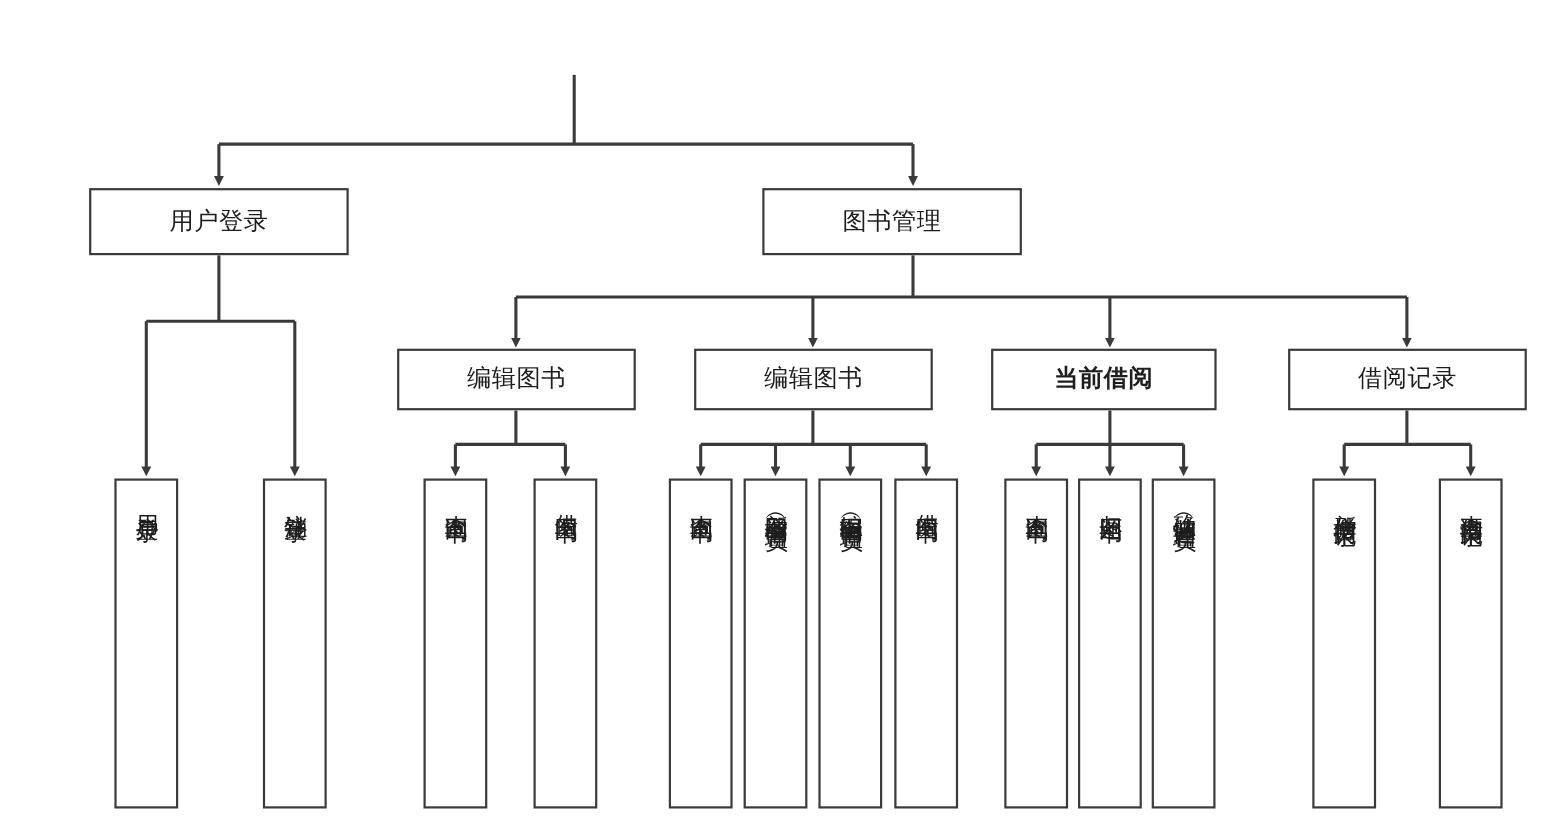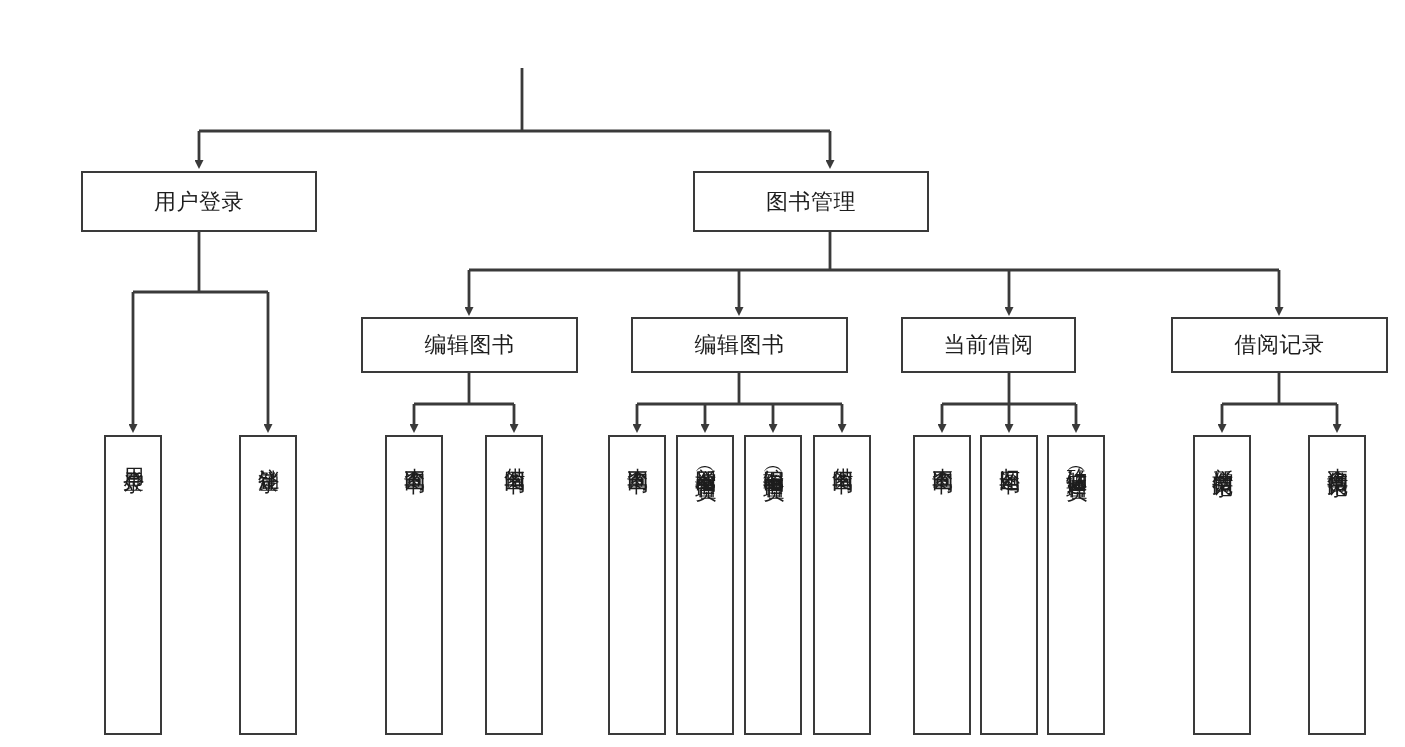--- a/index.html
+++ b/index.html
@@ -142,21 +142,21 @@
   </div>
 
   <div class="node horiz" style="left:361px; top:317px; width:217px; height:56px;">
     <span class="node-label">编辑图书</span>
   </div>
 
   <div class="node horiz" style="left:631px; top:317px; width:217px; height:56px;">
     <span class="node-label">编辑图书</span>
   </div>
 
-  <div class="node horiz" style="left:901px; top:317px; width:175px; height:56px;">
+  <div class="node horiz" style="left:901px; top:317px; width:205px; height:56px;font-weight:bold;">
     <span class="node-label">当前借阅</span>
   </div>
 
   <div class="node horiz" style="left:1171px; top:317px; width:217px; height:56px;">
     <span class="node-label">借阅记录</span>
   </div>
 
   <div class="node leaf" style="left:104px; top:435px; width:58px; height:300px;">
     <span class="node-label">用户登录</span>
   </div>

